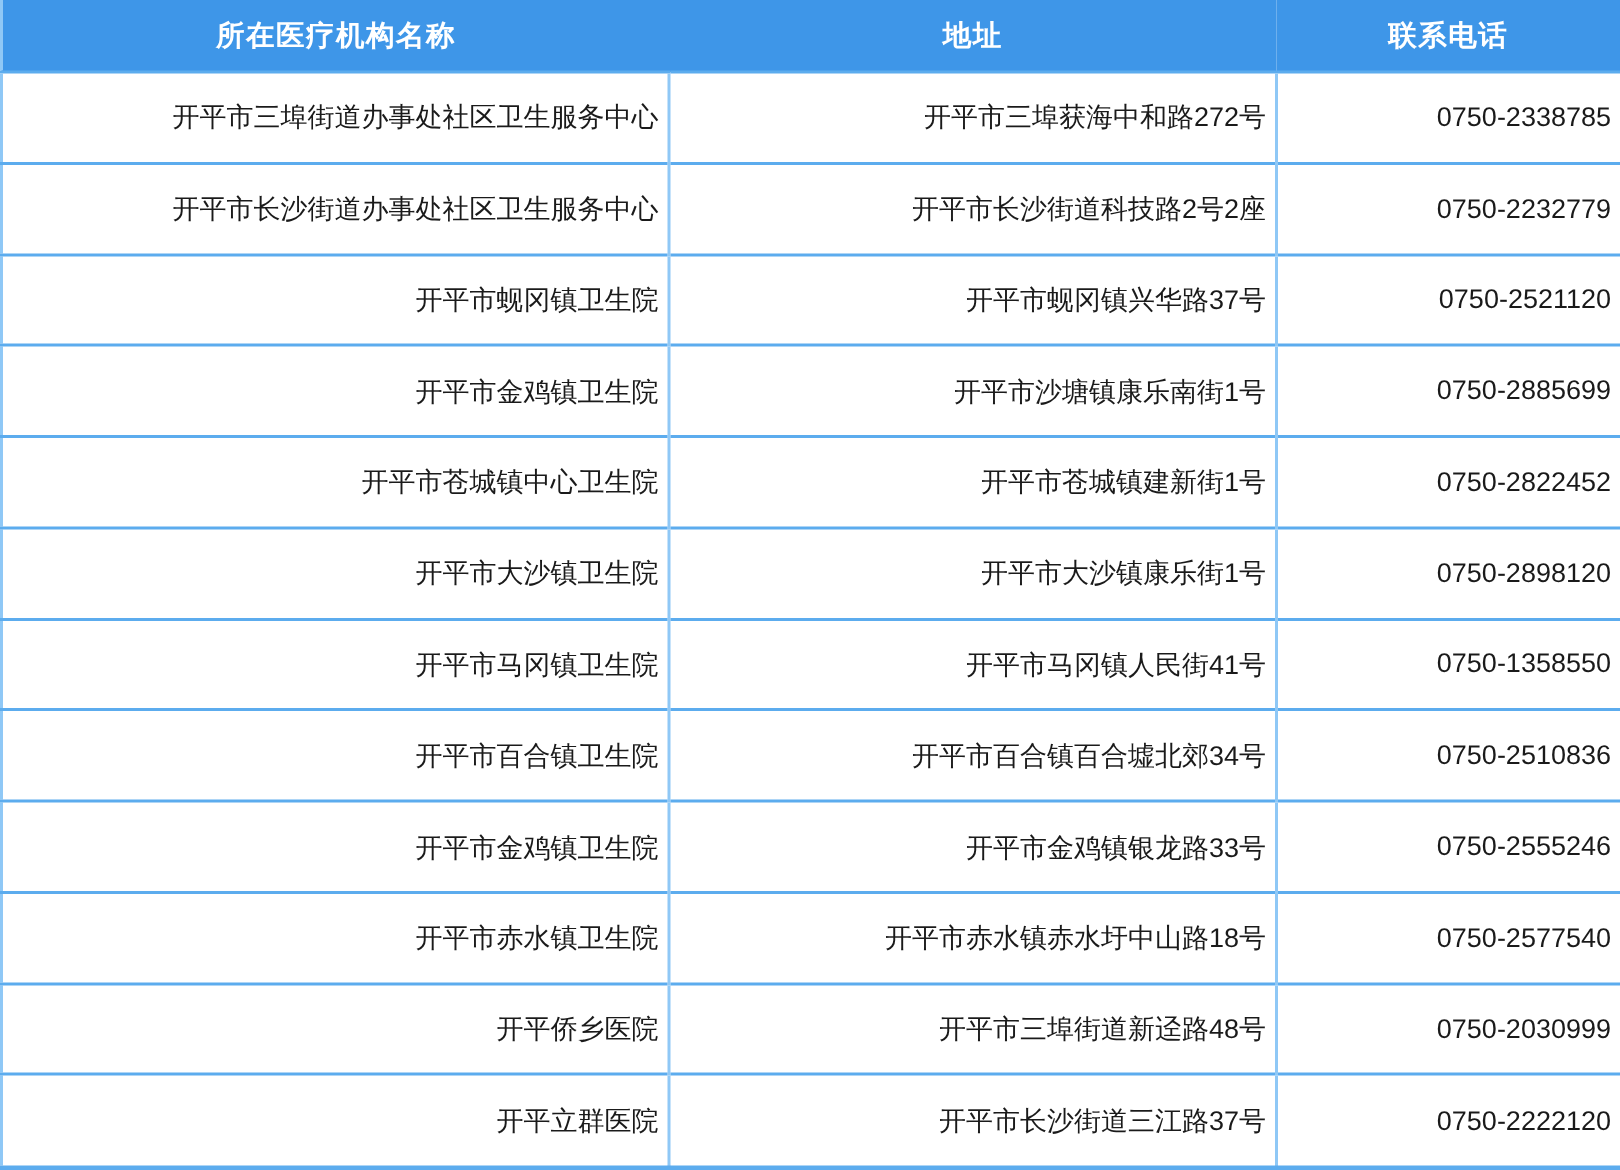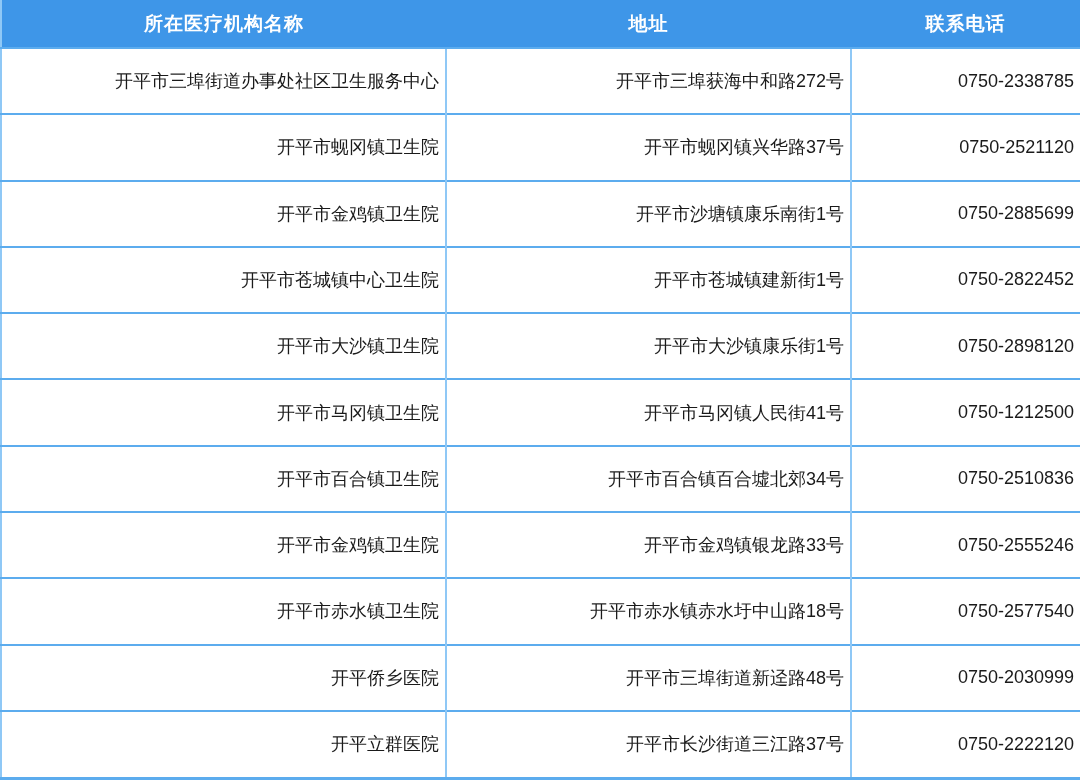--- a/index.html
+++ b/index.html
@@ -74,20 +74,25 @@
         <th>联系电话</th>
       </tr>
     </thead>
     <tbody>
         <tr>
           <td>开平市三埠街道办事处社区卫生服务中心</td>
           <td>开平市三埠获海中和路272号</td>
           <td>0750-2338785</td>
         </tr>
         <tr>
+          <td>开平市长沙街道办事处社区卫生服务中心</td>
+          <td>开平市长沙街道科技路2号2座</td>
+          <td>0750-2232779</td>
+        </tr>
+        <tr>
           <td>开平市蚬冈镇卫生院</td>
           <td>开平市蚬冈镇兴华路37号</td>
           <td>0750-2521120</td>
         </tr>
         <tr>
           <td>开平市金鸡镇卫生院</td>
           <td>开平市沙塘镇康乐南街1号</td>
           <td>0750-2885699</td>
         </tr>
         <tr>
@@ -96,21 +101,21 @@
           <td>0750-2822452</td>
         </tr>
         <tr>
           <td>开平市大沙镇卫生院</td>
           <td>开平市大沙镇康乐街1号</td>
           <td>0750-2898120</td>
         </tr>
         <tr>
           <td>开平市马冈镇卫生院</td>
           <td>开平市马冈镇人民街41号</td>
-          <td>0750-1212500</td>
+          <td>0750-1358550</td>
         </tr>
         <tr>
           <td>开平市百合镇卫生院</td>
           <td>开平市百合镇百合墟北郊34号</td>
           <td>0750-2510836</td>
         </tr>
         <tr>
           <td>开平市金鸡镇卫生院</td>
           <td>开平市金鸡镇银龙路33号</td>
           <td>0750-2555246</td>

